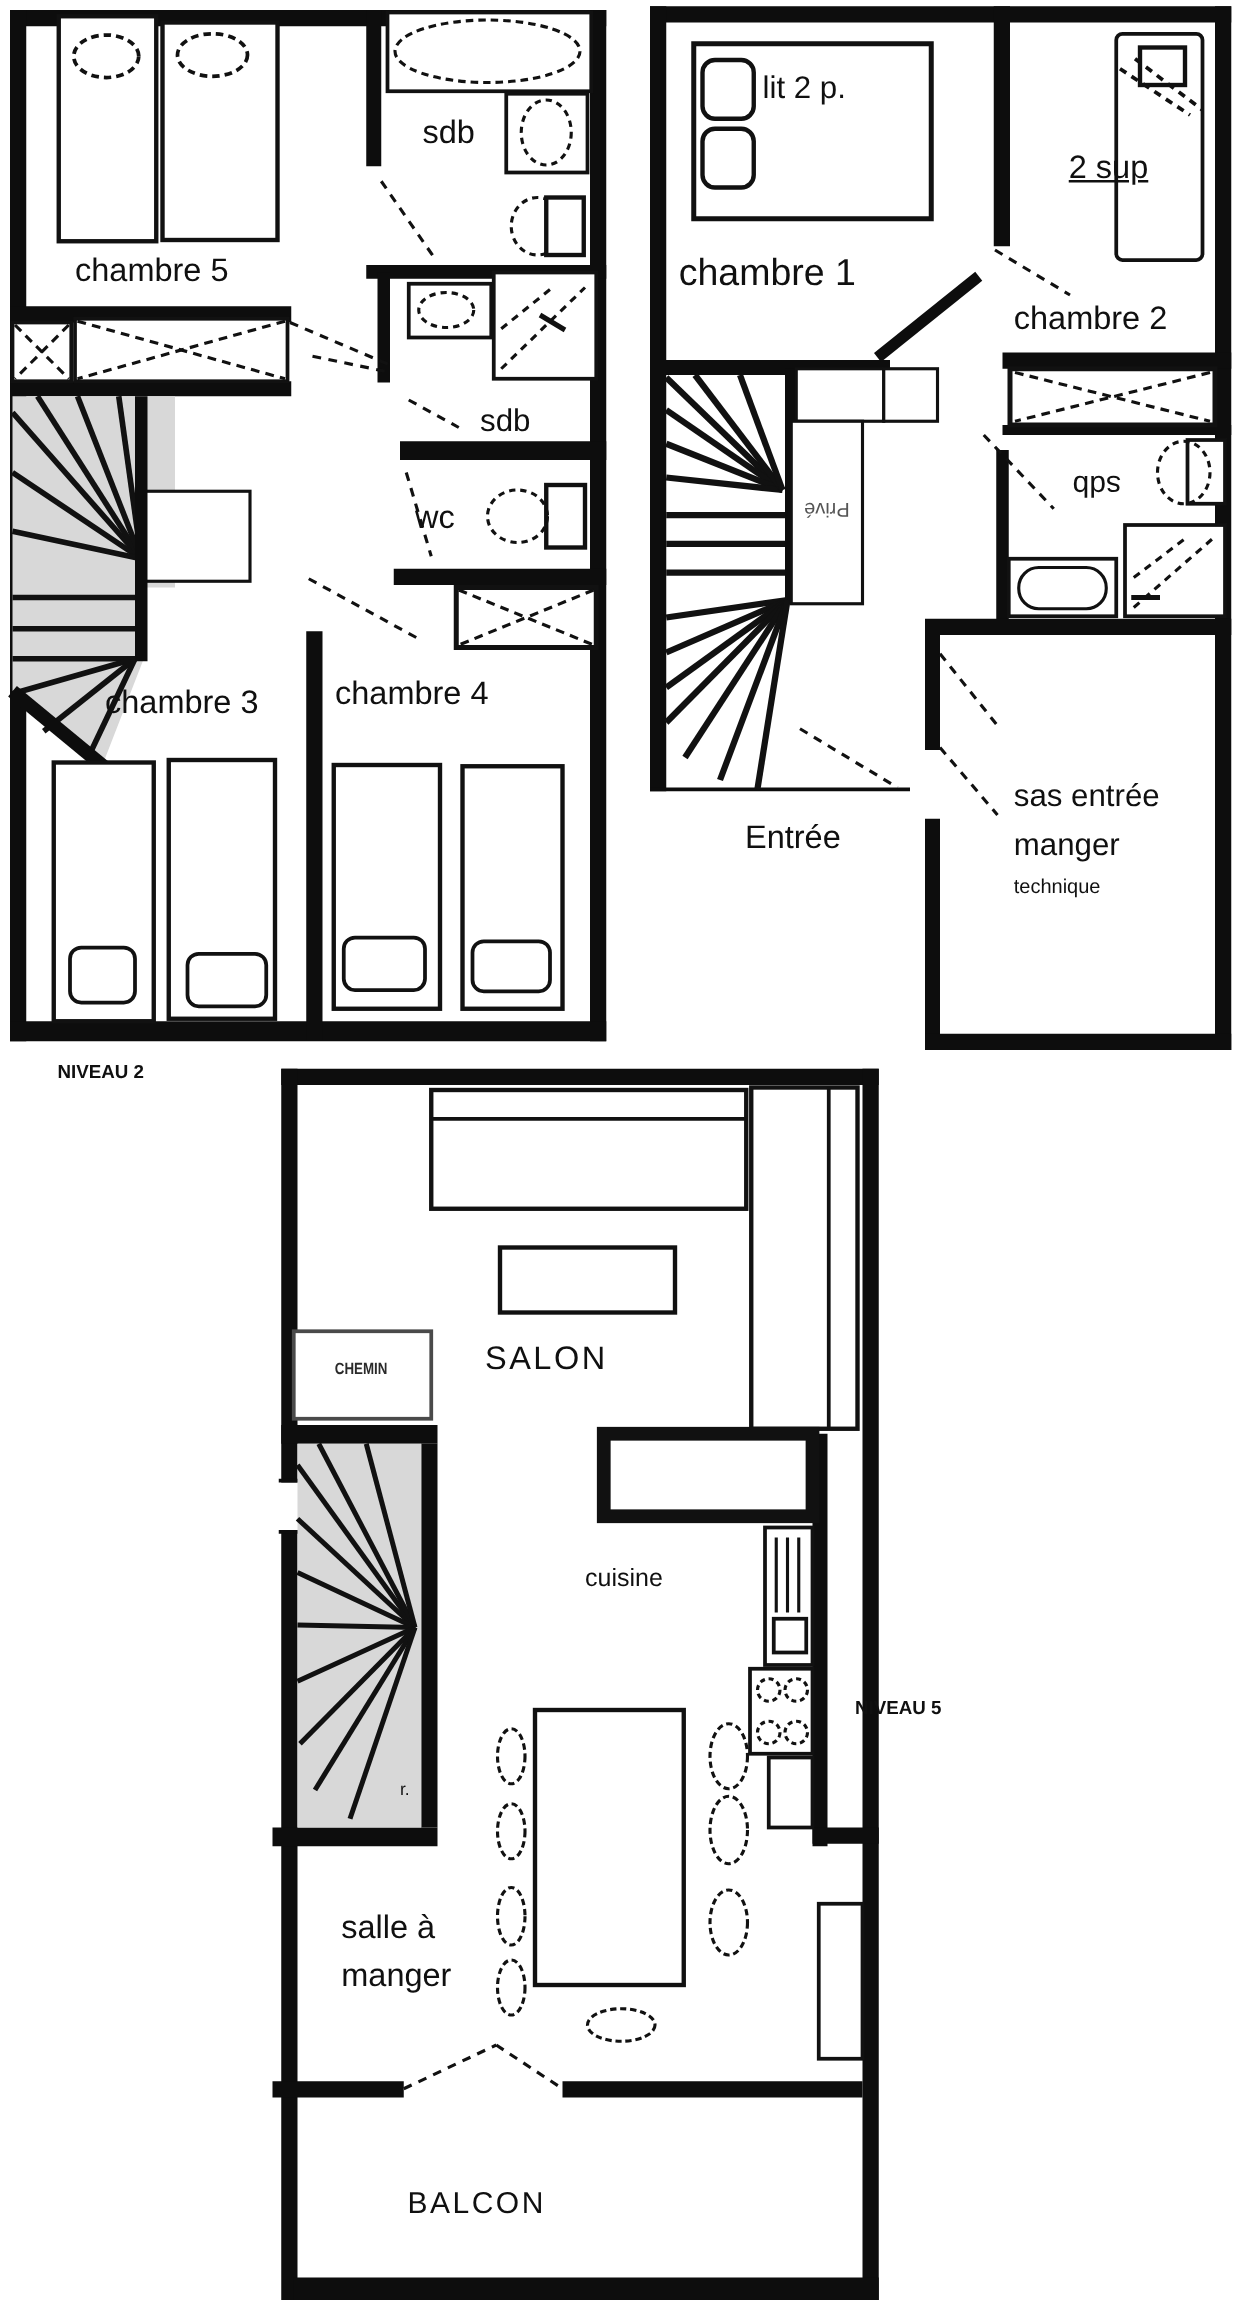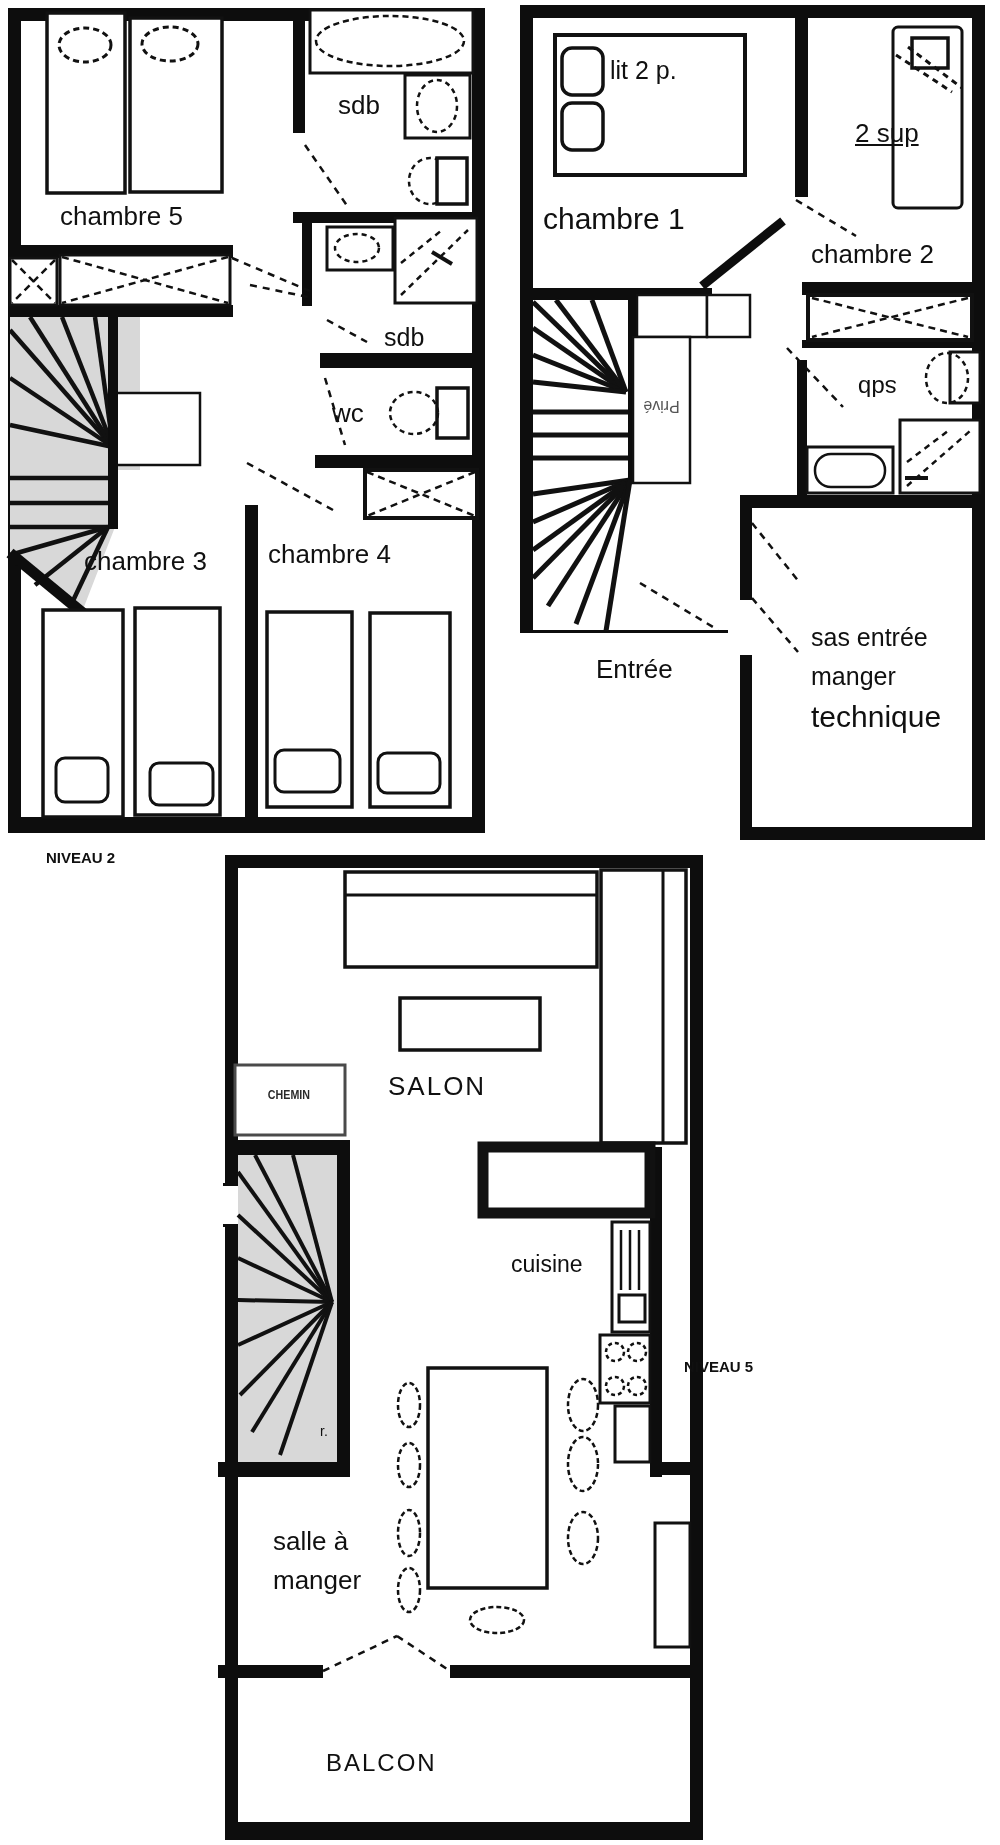--- a/index.html
+++ b/index.html
@@ -293,24 +293,24 @@
 
 <div class="lbl" style="left:610px;top:58px;font-size:25px;">lit 2 p.</div>
 <div class="lbl" style="left:543px;top:204px;font-size:30px;">chambre 1</div>
 <div class="lbl" style="left:855px;top:120px;font-size:26px;text-decoration:underline;">2 sup</div>
 <div class="lbl" style="left:811px;top:241px;font-size:26px;">chambre 2</div>
 <div class="lbl rot" style="left:858px;top:376px;font-size:24px;">sdb</div>
 <div class="lbl rot" style="left:633px;top:398px;width:57px;text-align:center;font-size:16px;color:#555;">Privé</div>
 <div class="lbl" style="left:596px;top:656px;font-size:26px;">Entrée</div>
 <div class="lbl" style="left:811px;top:625px;font-size:25px;">sas entrée</div>
 <div class="lbl" style="left:811px;top:664px;font-size:25px;">manger</div>
-<div class="lbl" style="left:811px;top:702px;font-size:30px;">technique</div>
+<div class="lbl" style="left:811px;top:702px;font-size:16px;">technique</div>
 
 <div class="lbl caps" style="left:388px;top:1073px;font-size:26px;">SALON</div>
 <div class="lbl bold fire" style="left:252px;top:1088px;width:90px;text-align:center;font-size:13px;">CHEMIN</div>
-<div class="lbl" style="left:468px;top:1253px;font-size:23px;margin-left:43px;">cuisine</div>
+<div class="lbl" style="left:468px;top:1253px;font-size:20px;">cuisine</div>
 <div class="lbl bold" style="left:684px;top:1359px;font-size:15px;">NIVEAU 5</div>
 <div class="lbl" style="left:273px;top:1528px;font-size:26px;">salle à</div>
 <div class="lbl" style="left:273px;top:1567px;font-size:26px;">manger</div>
 <div class="lbl caps" style="left:326px;top:1751px;font-size:24px;">BALCON</div>
 <div class="lbl" style="left:320px;top:1424px;font-size:14px;">r.</div>
 
 </div>
 
 </body></html>

